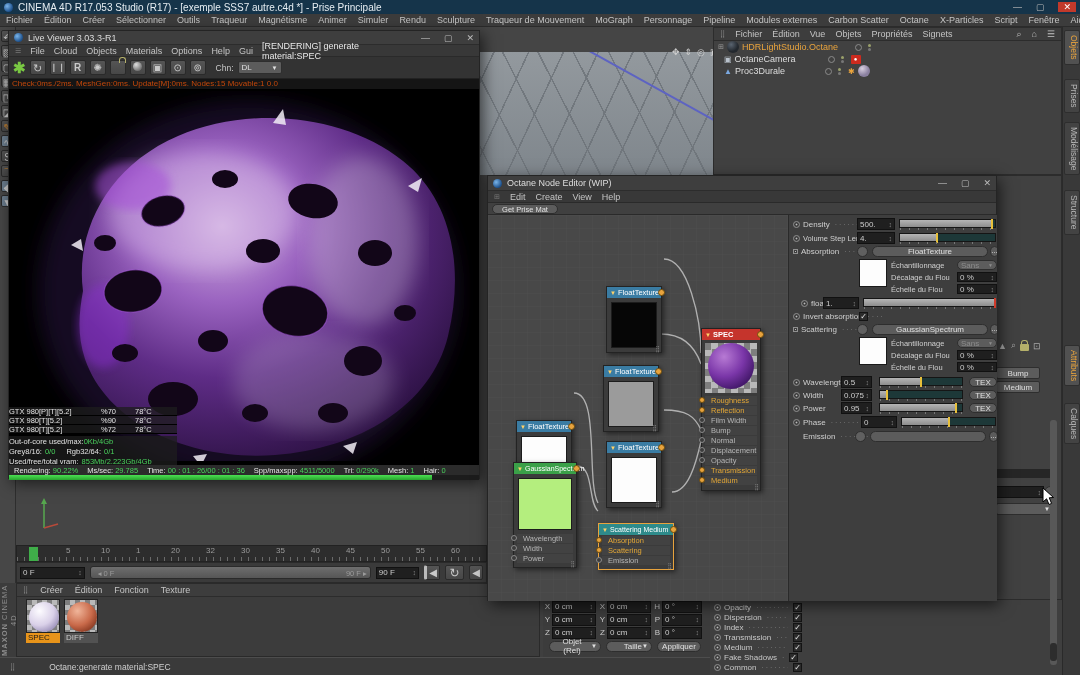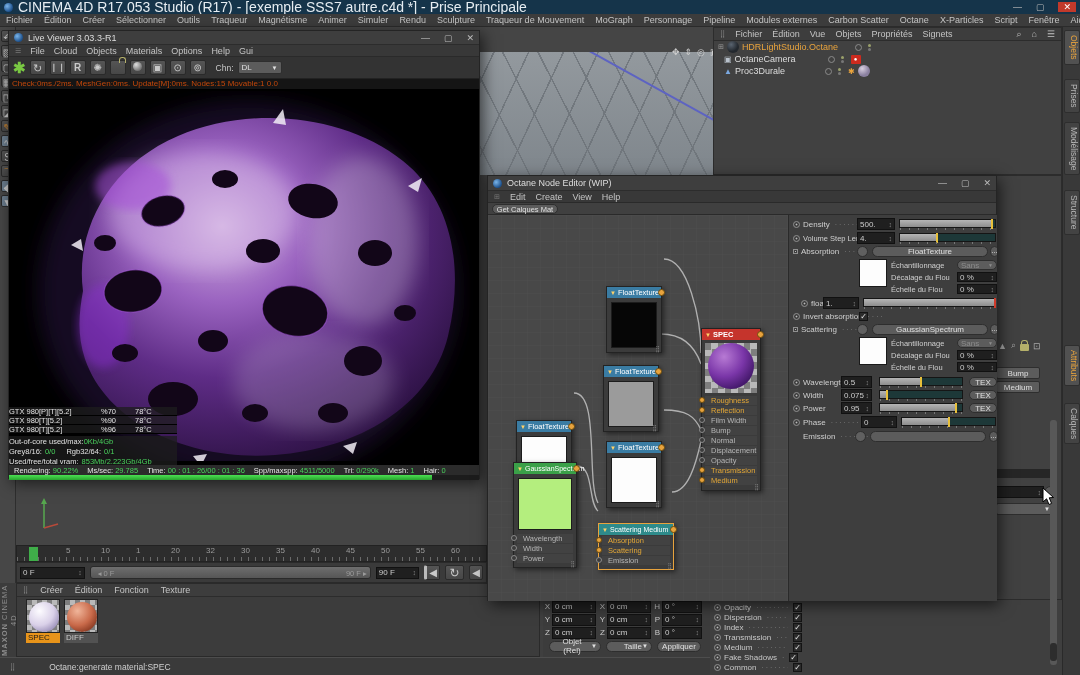--- a/index.html
+++ b/index.html
@@ -50,21 +50,21 @@
 .lock{width:9px;height:7px;background:#b5b06a;border-radius:1px;position:relative;margin-top:4px}
 .lock:before{content:"";position:absolute;top:-4px;left:1px;width:5px;height:5px;border:1.5px solid #b5b06a;border-bottom:none;border-radius:3px 3px 0 0}
 .sphereicon{width:12px;height:12px;border-radius:50%;background:radial-gradient(circle at 35% 30%,#bfc6cc,#70787e 55%,#3c4247)}
 .checker{background-image:conic-gradient(#b9b9b9 25%,#7e7e7e 0 50%,#b9b9b9 0 75%,#7e7e7e 0);background-size:10px 10px}
 </style>
 </head>
 <body>
 
 <div class="abs f" style="left:0;top:0;width:1080px;height:14px;background:#15344a;padding:0 4px;gap:5px">
   <span class="swirl"></span>
-  <span style="font-size:14px;color:#e6edf2">CINEMA 4D R17.053 Studio (R17) - [exemple SSS7 autre.c4d *] - Prise Principale</span>
+  <span style="font-size:10px;color:#e6edf2">CINEMA 4D R17.053 Studio (R17) - [exemple SSS7 autre.c4d *] - Prise Principale</span>
   <span class="wctl">
     <span>—</span>
     <span>▢</span>
     <span style="background:#c0392b;color:#fff;padding:0 5px">✕</span>
   </span>
 </div>
 
 <div class="abs menurow" style="left:0;top:14px;width:1080px;height:13px;background:#3c3c3c;border-bottom:1px solid #2b2b2b">
   <span class="mi">Fichier</span>
   <span class="mi">Édition</span>
@@ -388,20 +388,21 @@
   </div>
   <div class="menurow" style="height:12px;background:#383838;border-bottom:1px solid #2a2a2a;gap:9px">
     <span style="color:#777;font-size:7px">☰</span>
     <span class="mi">File</span>
     <span class="mi">Cloud</span>
     <span class="mi">Objects</span>
     <span class="mi">Materials</span>
     <span class="mi">Options</span>
     <span class="mi">Help</span>
     <span class="mi">Gui</span>
+    <span style="margin-left:auto;margin-right:60px;color:#e8e8e8">[RENDERING] generate material:SPEC</span>
   </div>
   <div class="f" style="height:22px;background:#333;border-bottom:1px solid #222;gap:4px;padding:0 4px">
     <span style="color:#7ac943;font-size:15px;font-weight:bold">✱</span>
     <span class="icon16" style="font-size:11px">↻</span>
     <span class="icon16" style="letter-spacing:1px;font-size:8px;font-weight:bold">❘❘</span>
     <span class="icon16" style="font-weight:bold">R</span>
     <span class="icon16">✺</span>
     <span class="icon16"><span class="lock" style="margin:3px auto 0;background:#c9c9c9"></span></span>
     <span class="icon16"><span style="display:inline-block;width:9px;height:9px;border-radius:50%;background:radial-gradient(circle at 35% 30%,#ddd,#777 70%)"></span></span>
     <span class="icon16">▣</span>
@@ -475,21 +476,21 @@
           <span style="width:34px">%70</span>
           <span>78°C</span>
         </div>
       <div class="f" style="height:9px;background:rgba(30,30,30,.75);border-bottom:1px solid #000">
           <span style="width:92px">GTX 980[T][5.2]</span>
           <span style="width:34px">%90</span>
           <span>78°C</span>
         </div>
       <div class="f" style="height:9px;background:rgba(30,30,30,.75);border-bottom:1px solid #000">
           <span style="width:92px">GTX 980[T][5.2]</span>
-          <span style="width:34px">%96</span>
+          <span style="width:34px">%72</span>
           <span>78°C</span>
         </div>
       <div class="f" style="height:10px;background:rgba(30,30,30,.75);margin-top:2px">
           <span>Out-of-core used/max:</span>
           <span class="gv">0Kb/4Gb</span>
         </div>
       <div class="f" style="height:10px;background:rgba(30,30,30,.75);gap:3px">
           <span>Grey8/16:</span>
           <span class="gv">0/0</span>
           <span style="margin-left:8px">Rgb32/64:</span>
@@ -527,21 +528,21 @@
     </span>
   </div>
   <div class="menurow" style="height:12px;background:#383838;border-bottom:1px solid #2a2a2a;gap:10px">
     <span style="color:#777;font-size:7px">⊞</span>
     <span class="mi">Edit</span>
     <span class="mi">Create</span>
     <span class="mi">View</span>
     <span class="mi">Help</span>
   </div>
   <div class="f" style="height:12px;background:#404040;border-bottom:1px solid #2a2a2a;padding:0 4px">
-    <span class="pill" style="width:66px;height:10px;line-height:9px;font-size:7.5px">Get Calques Mat</span>
+    <span class="pill" style="width:66px;height:10px;line-height:9px;font-size:7.5px">Get Prise Mat</span>
   </div>
 
   <div class="abs" style="left:0;top:39px;width:300px;height:386px;background:#484848;overflow:hidden;
     background-image:linear-gradient(#50505066 1px,transparent 1px),linear-gradient(90deg,#50505066 1px,transparent 1px);background-size:13px 13px">
     <svg width="300" height="386" style="position:absolute;left:0;top:0">
       <g fill="none" stroke="#bcbcbc" stroke-width="1.3" opacity=".9">
         <path d="M176,44 C200,44 213,104 213,138"></path>
         <path d="M173,119 C195,119 207,132 213,149"></path>
         <path d="M176,195 C198,195 207,201 213,215"></path>
         <path d="M184,277 C200,277 208,249 213,226"></path>

